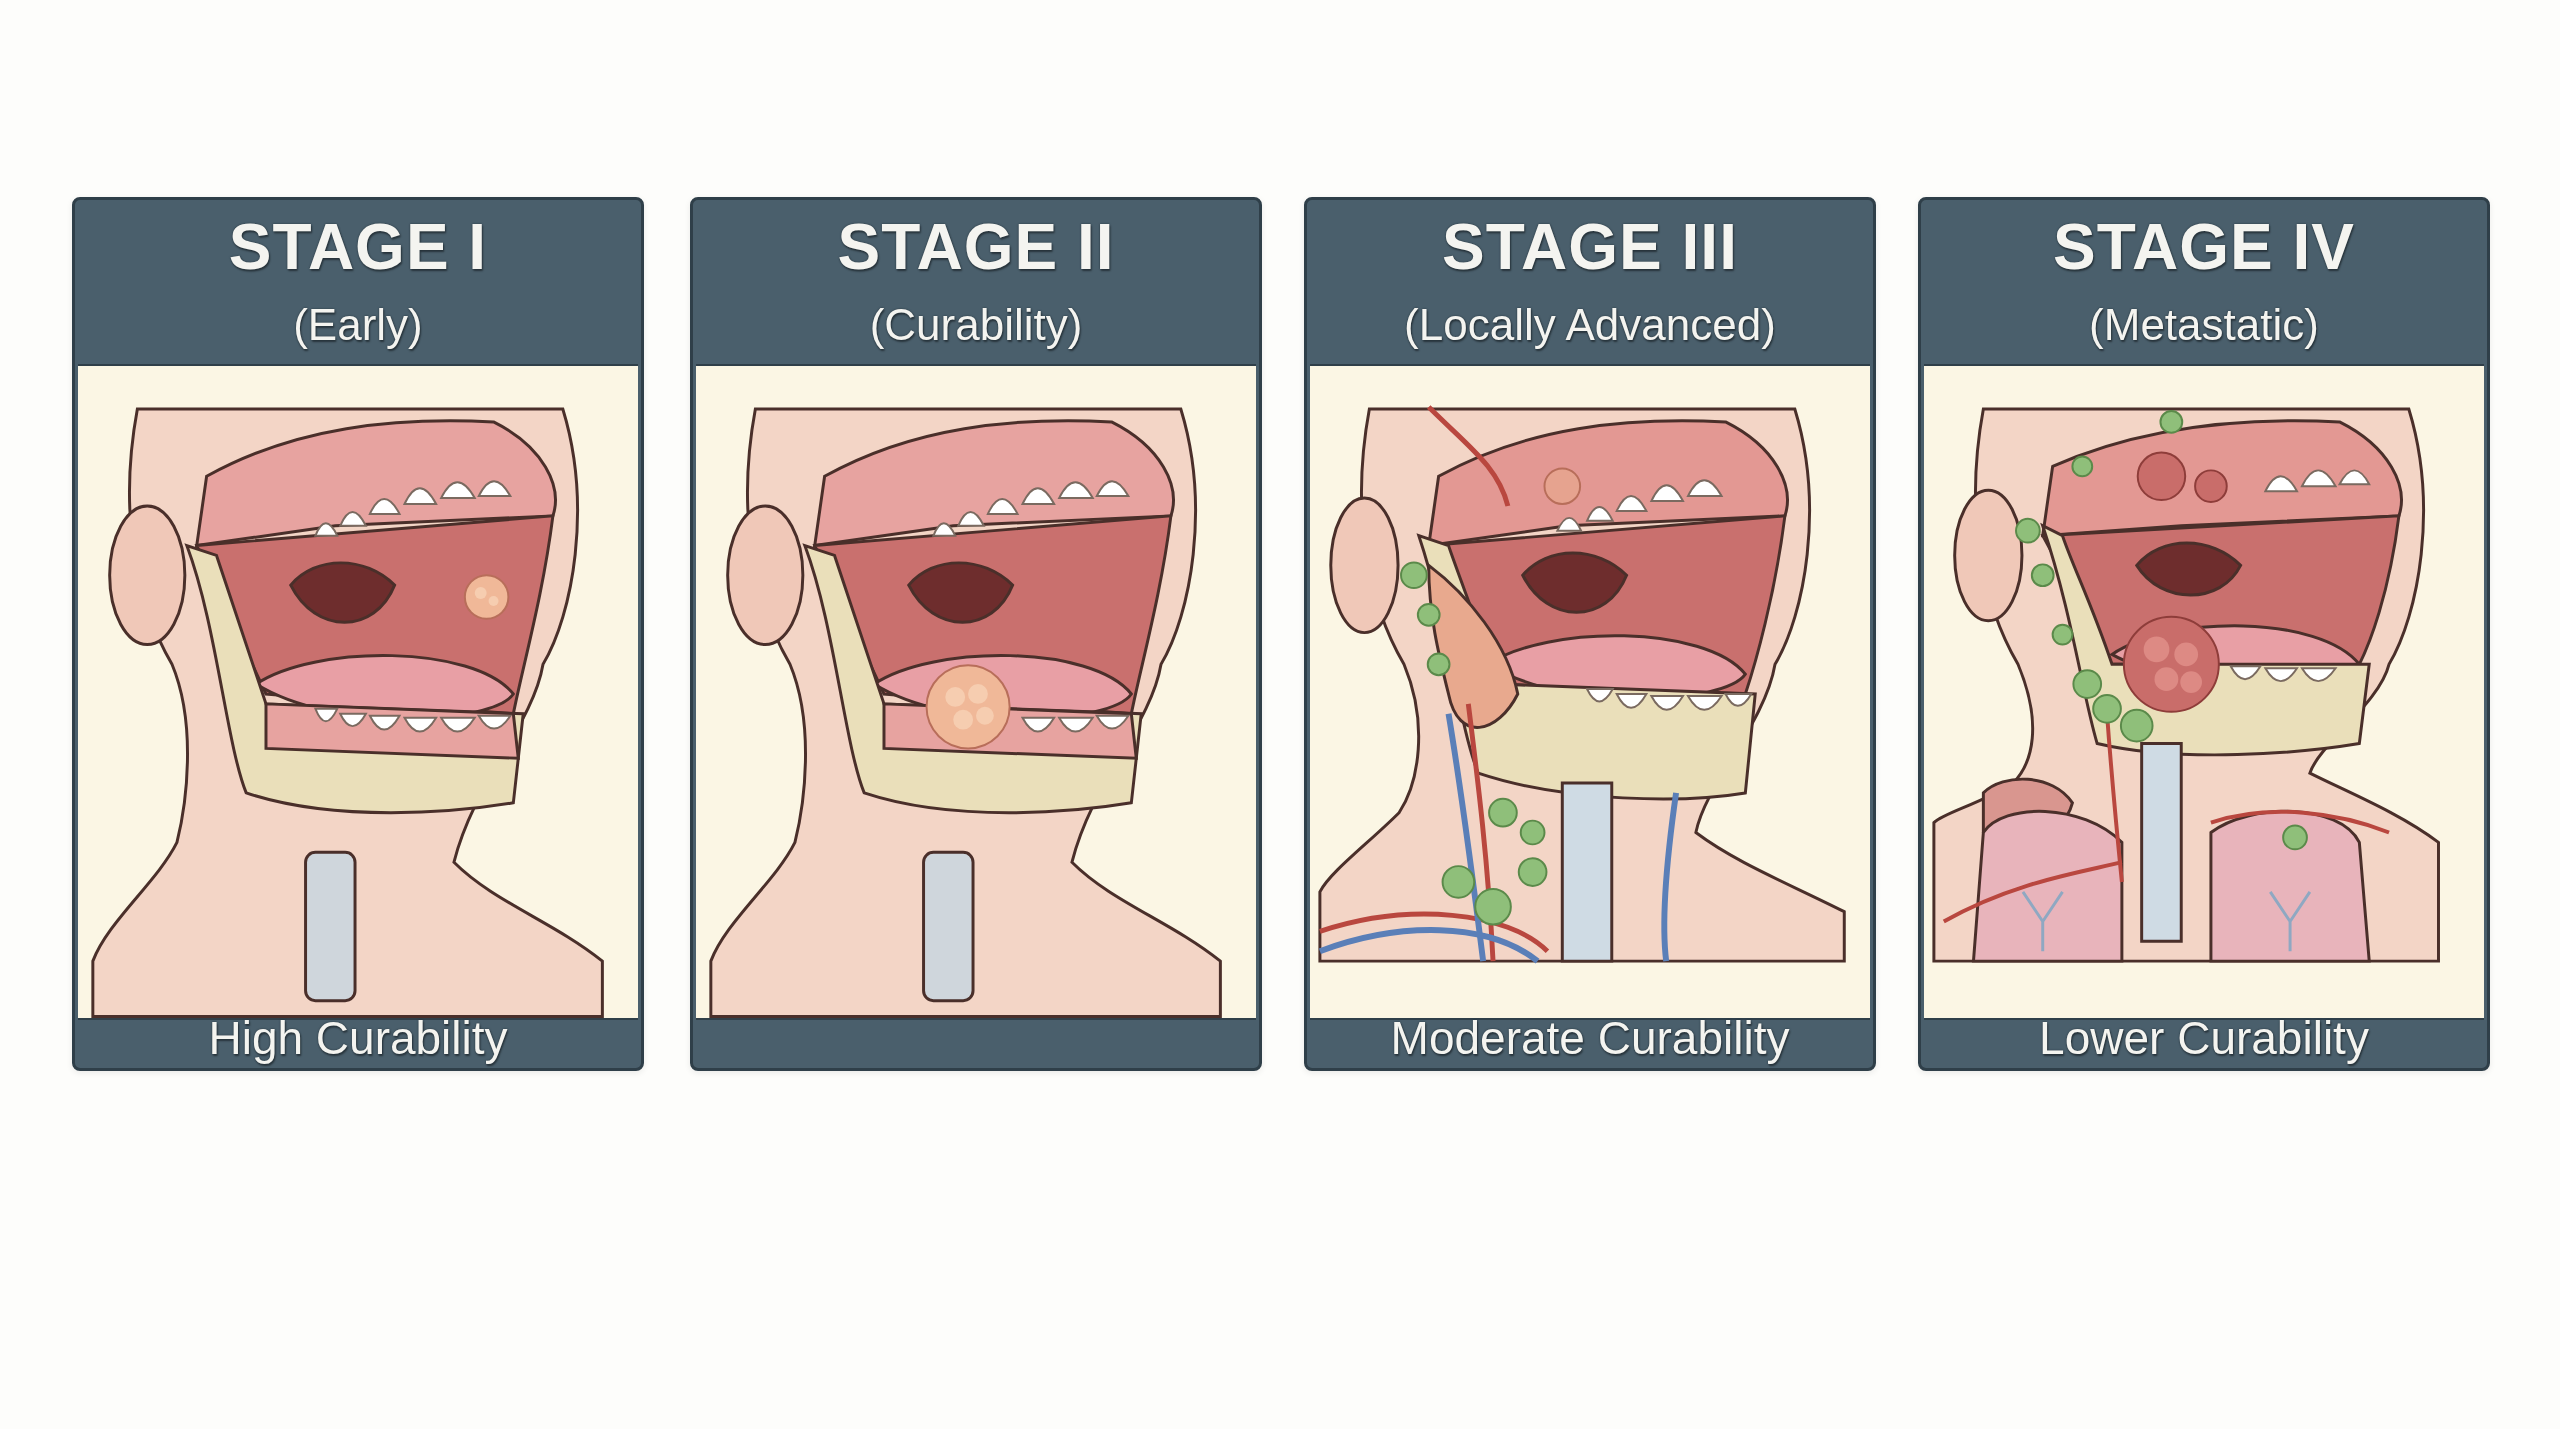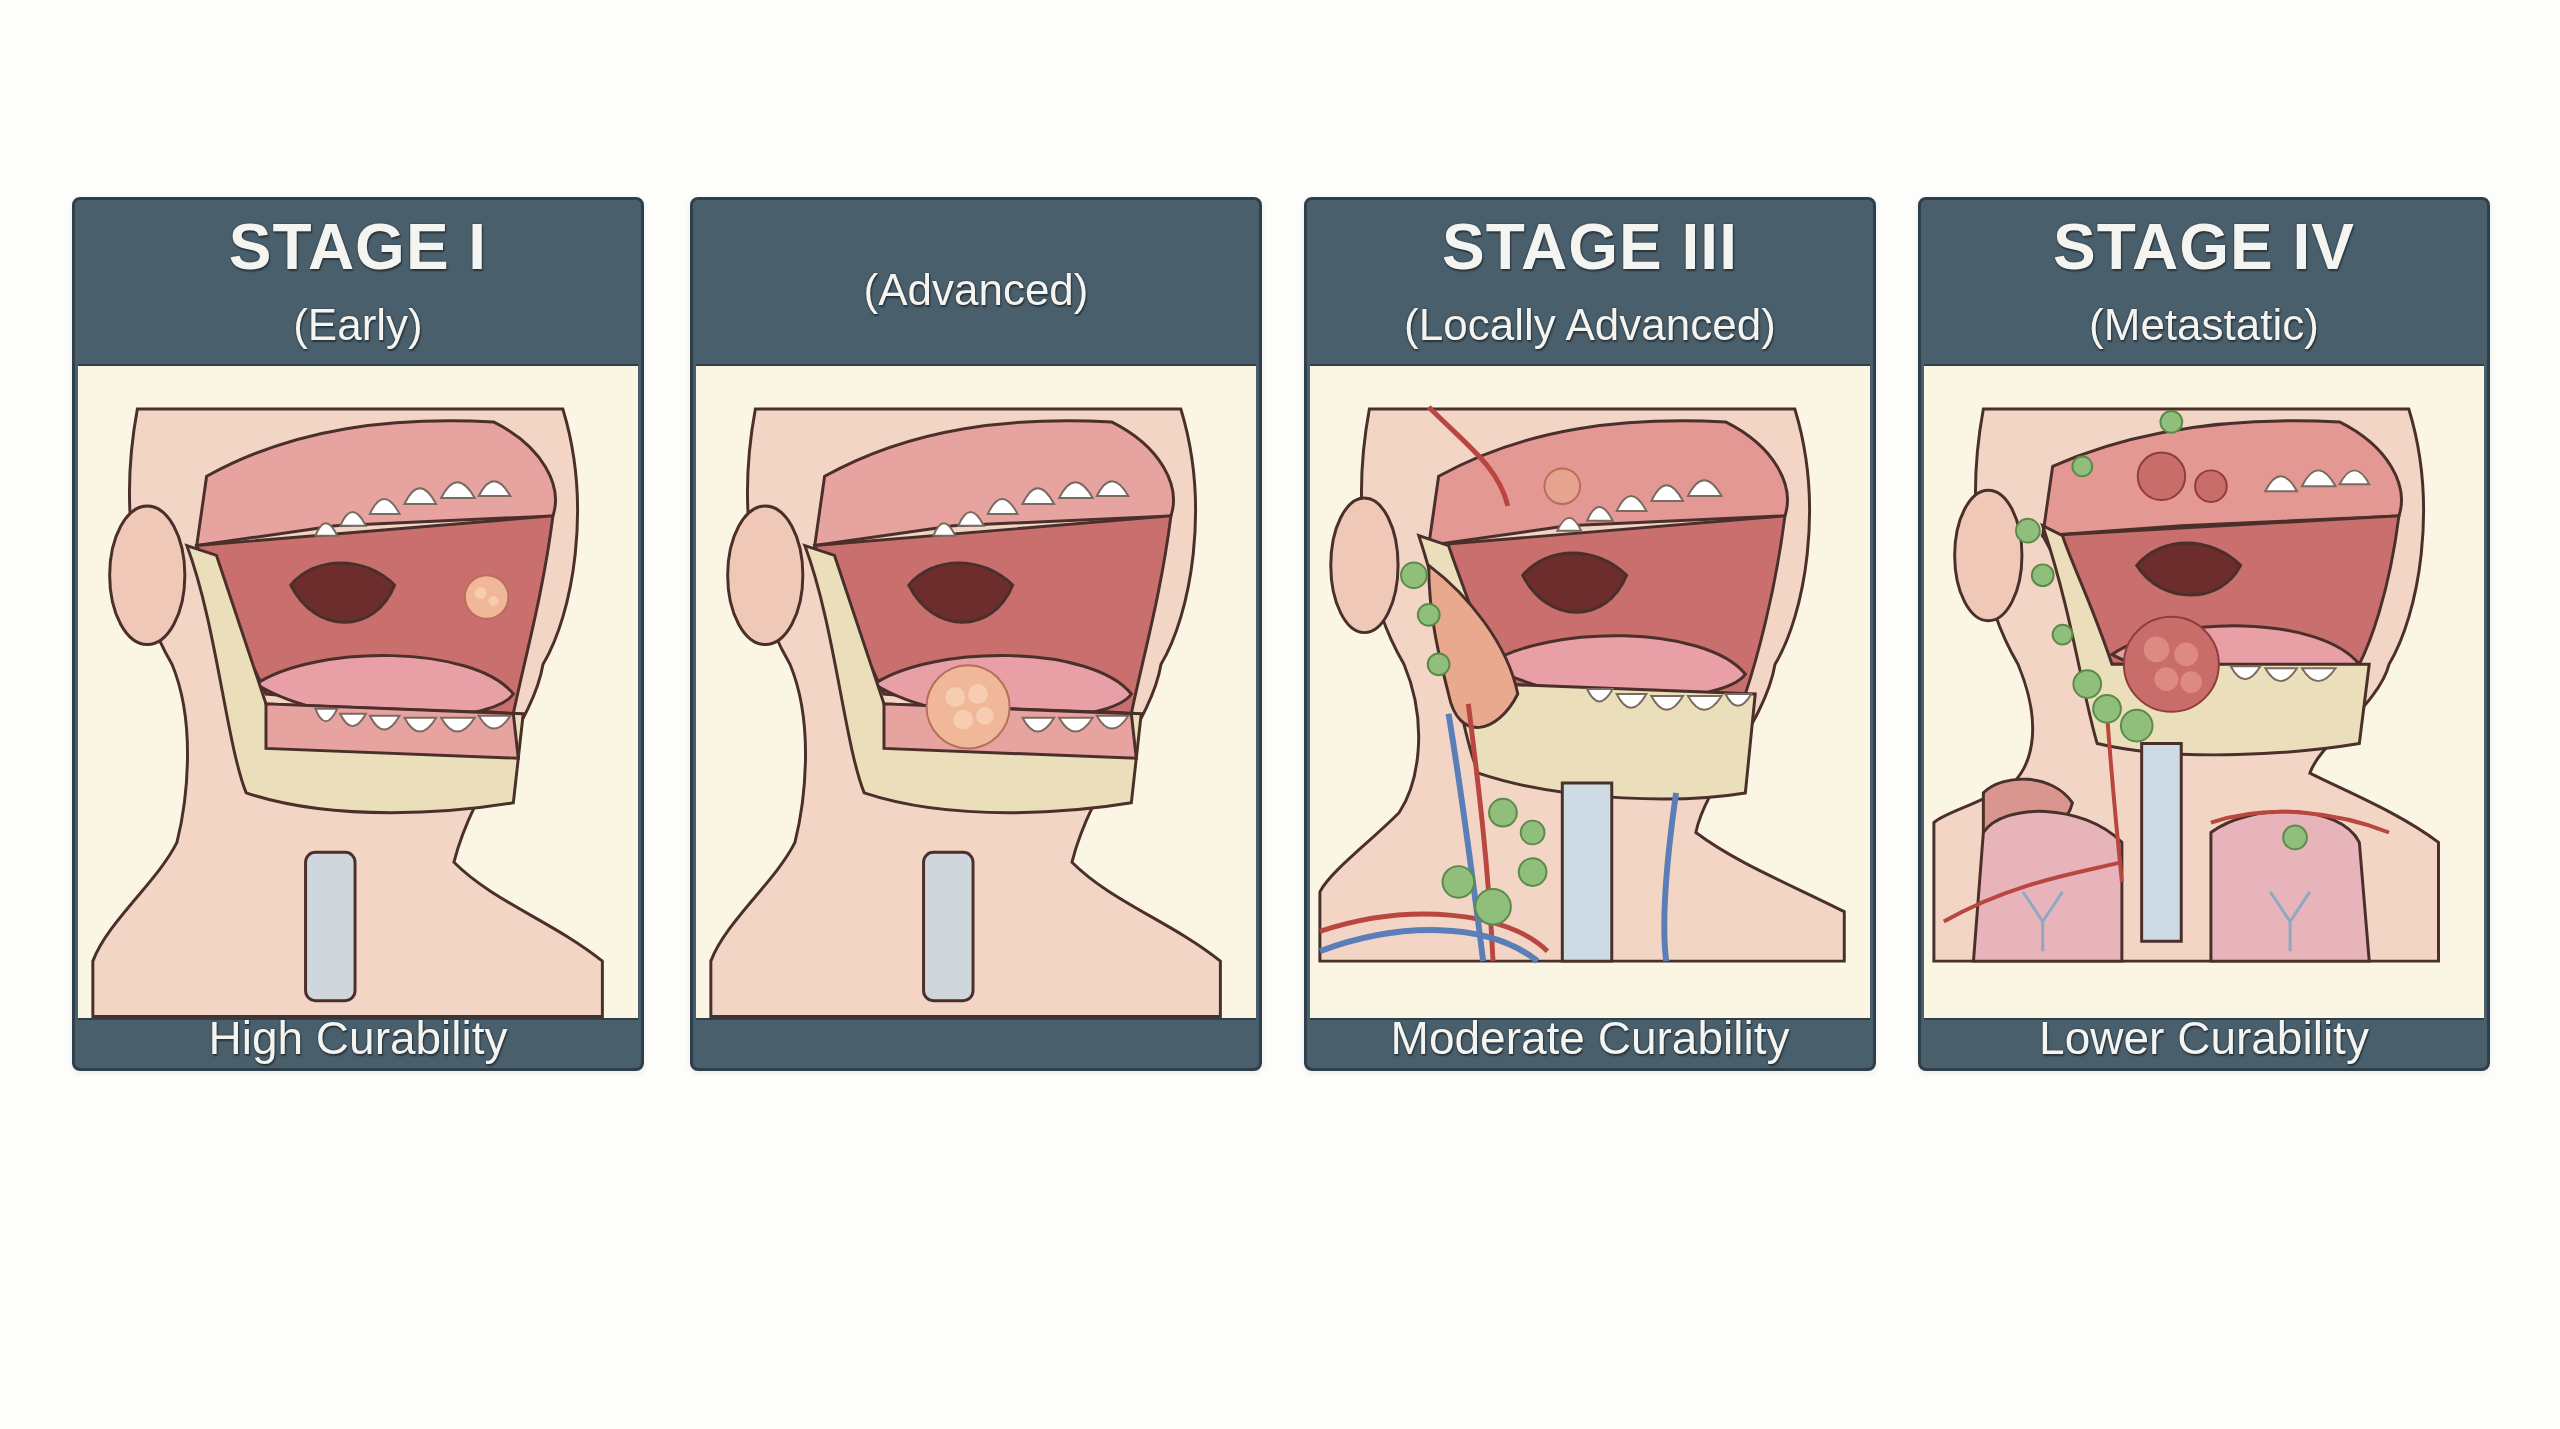--- a/index.html
+++ b/index.html
@@ -94,21 +94,22 @@
         </g>
       </svg>
     </div>
     <div class="card-footer">
       <div class="curability">High Curability</div>
     </div>
   </div>
 
   <div class="card" style="left:690px">
     <div class="card-header">
-      <div class="stage-subtitle">(Advanced)</div>
+      <div class="stage-title">STAGE II</div>
+      <div class="stage-subtitle">(Curability)</div>
     </div>
     <div class="card-image">
       <svg viewBox="0 0 566 656">
         <g stroke="#4a2f2a" stroke-width="3" fill="none">
           <path d="M60 42 C 40 150 60 240 95 300 C 120 360 110 440 100 480 C 80 520 30 560 15 600 L 15 656 L 530 656 L 530 600 C 480 560 420 540 380 500 C 400 420 460 360 470 300 C 500 250 520 140 490 42 Z" fill="#f3d5c6"></path>
           <ellipse cx="70" cy="210" rx="38" ry="70" fill="#f0c8b8"></ellipse>
           <path d="M130 110 C 220 60 320 50 420 55 C 470 80 490 120 480 150 L 260 160 L 120 180 Z" fill="#e7a3a0"></path>
           <path d="M120 180 L 480 150 C 470 230 450 300 440 350 L 190 330 Z" fill="#c9706e"></path>
           <path d="M215 220 C 240 190 290 190 320 220 C 300 270 240 270 215 220 Z" fill="#6e2d2d"></path>
           <path d="M180 320 C 240 280 400 280 440 330 C 420 360 260 370 180 320 Z" fill="#e89fa5"></path>

